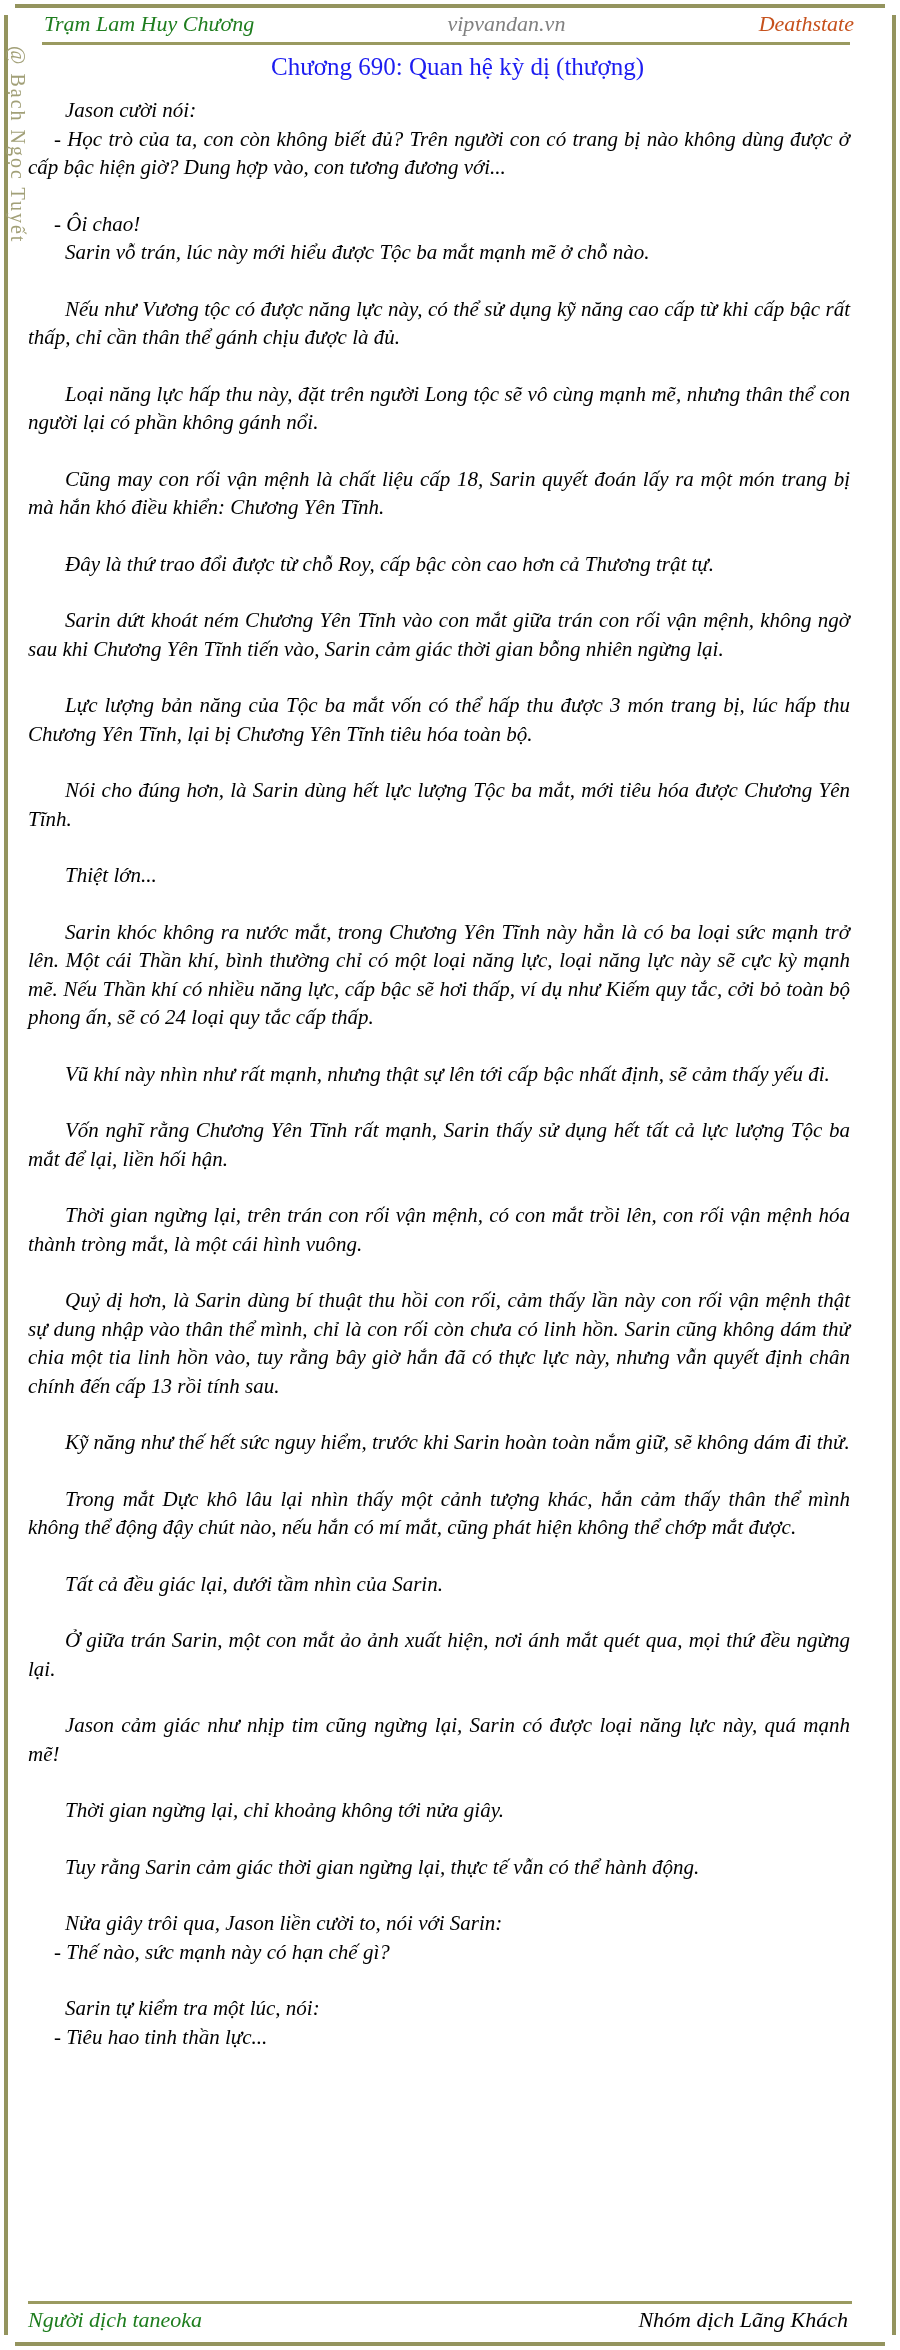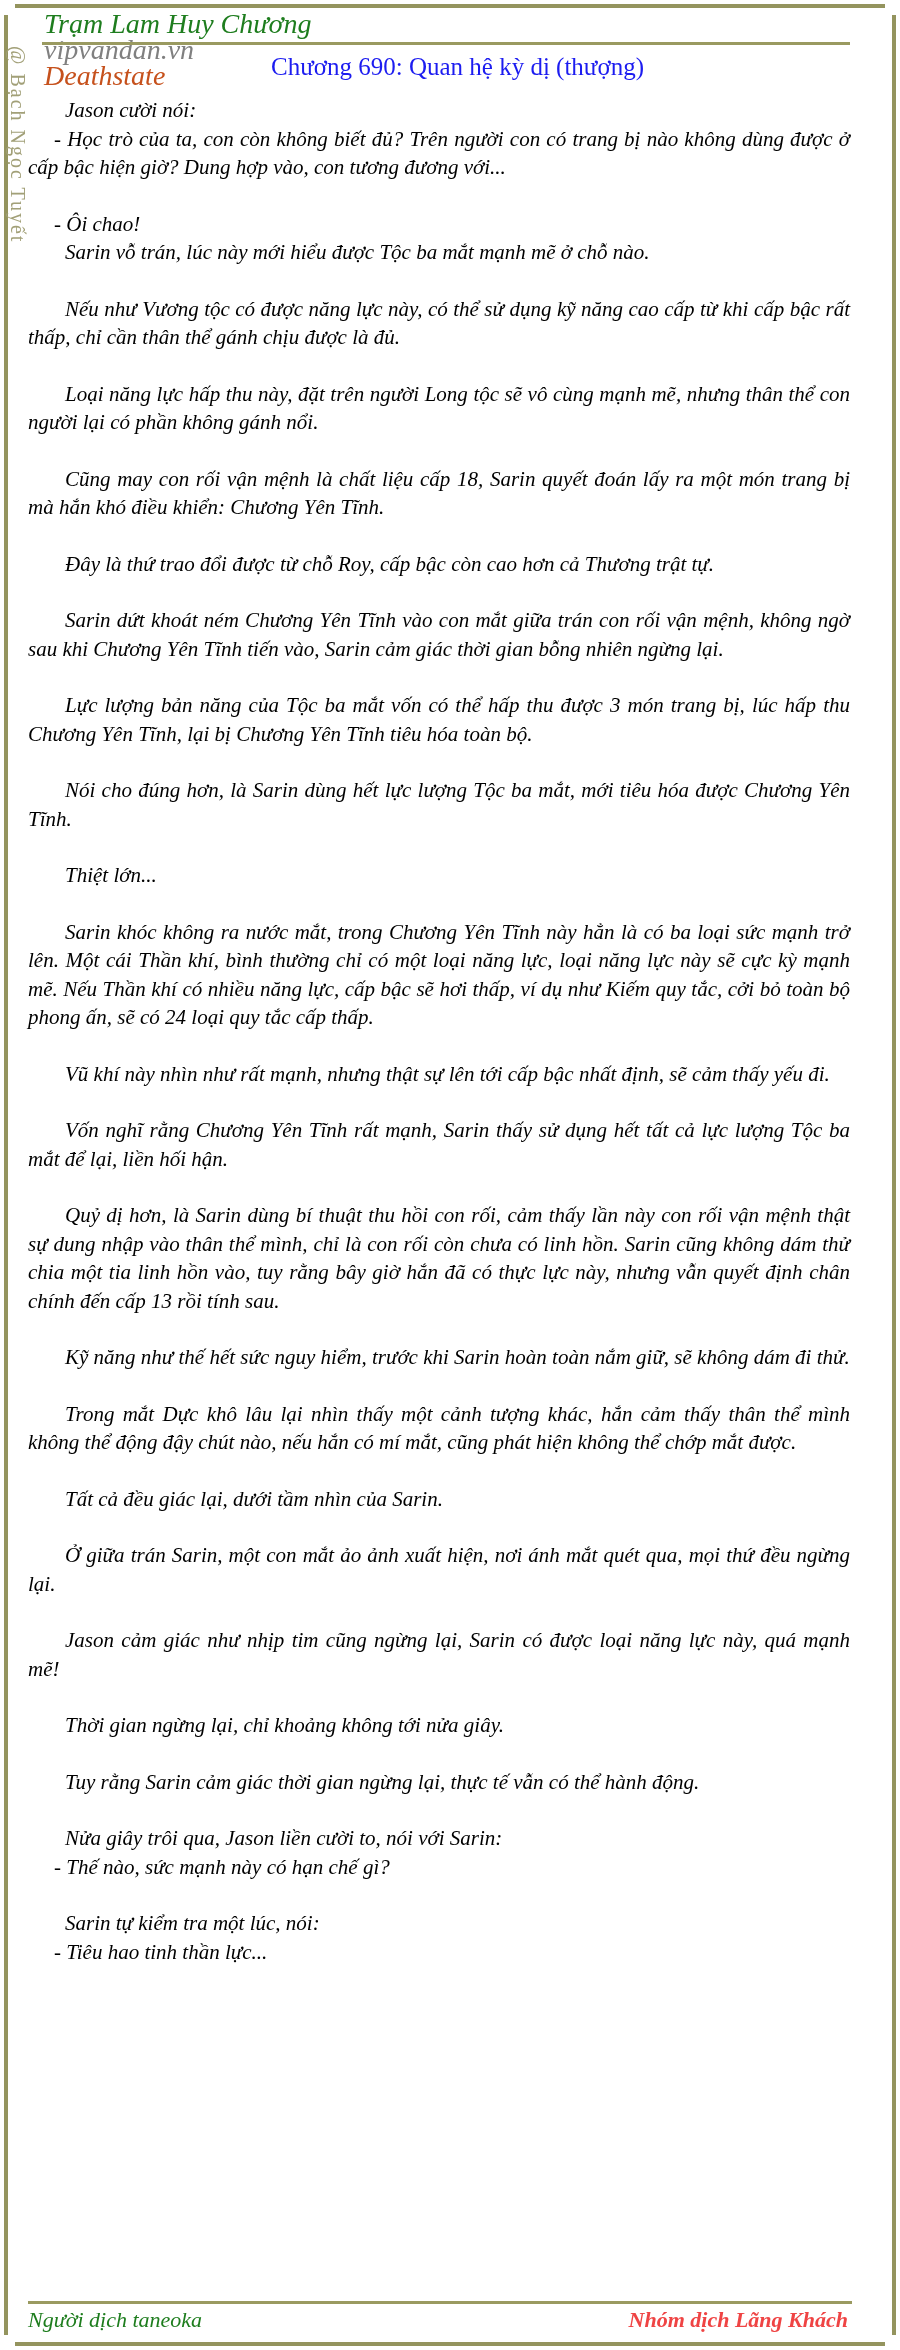--- a/index.html
+++ b/index.html
@@ -10,22 +10,22 @@
   }
   
   .bline{position:absolute;background:#94945e;}
   .b-top{top:4px;left:15px;right:15px;height:4px;}
   .b-bottom{bottom:4px;left:15px;right:15px;height:4px;}
   .b-left{left:4px;top:15px;bottom:15px;width:4px;}
   .b-right{right:4px;top:15px;bottom:15px;width:4px;}
 
   .header{
     position:absolute;top:11px;left:44px;right:46px;
-    display:flex;justify-content:space-between;align-items:flex-start;
-    font-style:italic;font-size:28px;line-height:26px;flex-direction:column;
+    display:flex;justify-content:space-between;align-items:center;
+    font-style:italic;font-size:22px;line-height:26px;
   }
   .header .h-left{color:#1e7d1e;}
   .header .h-center{color:#808080;}
   .header .h-right{color:#c6511c;}
 
   .hr-top{position:absolute;top:42px;left:42px;right:50px;height:3px;background:#9a9a60;}
 
   .chapter-title{
     position:absolute;top:52px;left:15px;right:0;text-align:center;
     color:#1c1cf0;font-size:25px;line-height:30px;font-style:normal;
@@ -47,21 +47,21 @@
   .line{text-align:justify;text-indent:37px;}
   .line.dialogue{text-indent:26px;}
 
   .hr-bottom{position:absolute;top:2301px;left:28px;right:48px;height:3px;background:#9a9a60;}
   .footer-left{
     position:absolute;top:2307px;left:28px;
     font-style:italic;font-size:22px;color:#1e7d1e;text-align:right;
   }
   .footer-right{
     position:absolute;top:2307px;right:52px;
-    font-style:italic;font-size:22px;color:#ef4444;font-weight:bold;
+    font-style:italic;font-size:22px;color:#000000;
   }
 </style>
 </head>
 <body>
 
 <div class="bline b-top"></div>
 <div class="bline b-bottom"></div>
 <div class="bline b-left"></div>
 <div class="bline b-right"></div>
 
@@ -112,20 +112,23 @@
     <div class="para">
       <div class="line">Sarin khóc không ra nước mắt, trong Chương Yên Tĩnh này hẳn là có ba loại sức mạnh trở lên. Một cái Thần khí, bình thường chỉ có một loại năng lực, loại năng lực này sẽ cực kỳ mạnh mẽ. Nếu Thần khí có nhiều năng lực, cấp bậc sẽ hơi thấp, ví dụ như Kiếm quy tắc, cởi bỏ toàn bộ phong ấn, sẽ có 24 loại quy tắc cấp thấp.</div>
     </div>
     <div class="para">
       <div class="line">Vũ khí này nhìn như rất mạnh, nhưng thật sự lên tới cấp bậc nhất định, sẽ cảm thấy yếu đi.</div>
     </div>
     <div class="para">
       <div class="line">Vốn nghĩ rằng Chương Yên Tĩnh rất mạnh, Sarin thấy sử dụng hết tất cả lực lượng Tộc ba mắt để lại, liền hối hận.</div>
     </div>
     <div class="para">
+      <div class="line">Thời gian ngừng lại, trên trán con rối vận mệnh, có con mắt trồi lên, con rối vận mệnh hóa thành tròng mắt, là một cái hình vuông.</div>
+    </div>
+    <div class="para">
       <div class="line">Quỷ dị hơn, là Sarin dùng bí thuật thu hồi con rối, cảm thấy lần này con rối vận mệnh thật sự dung nhập vào thân thể mình, chỉ là con rối còn chưa có linh hồn. Sarin cũng không dám thử chia một tia linh hồn vào, tuy rằng bây giờ hắn đã có thực lực này, nhưng vẫn quyết định chân chính đến cấp 13 rồi tính sau.</div>
     </div>
     <div class="para">
       <div class="line">Kỹ năng như thế hết sức nguy hiểm, trước khi Sarin hoàn toàn nắm giữ, sẽ không dám đi thử.</div>
     </div>
     <div class="para">
       <div class="line">Trong mắt Dực khô lâu lại nhìn thấy một cảnh tượng khác, hắn cảm thấy thân thể mình không thể động đậy chút nào, nếu hắn có mí mắt, cũng phát hiện không thể chớp mắt được.</div>
     </div>
     <div class="para">
       <div class="line">Tất cả đều giác lại, dưới tầm nhìn của Sarin.</div>

